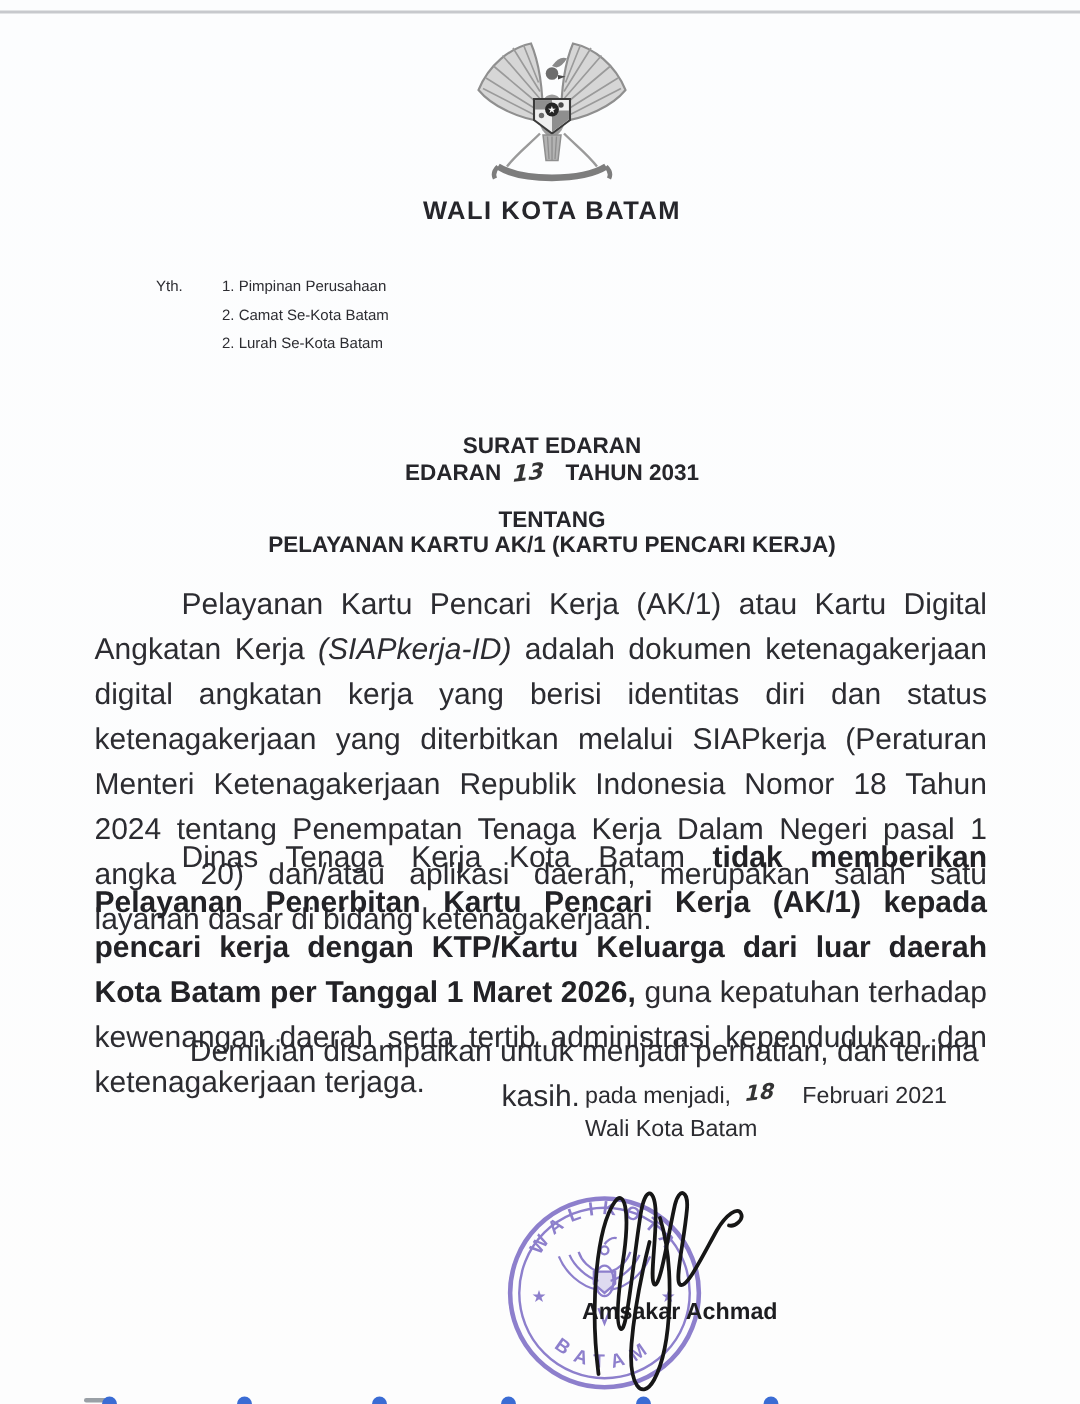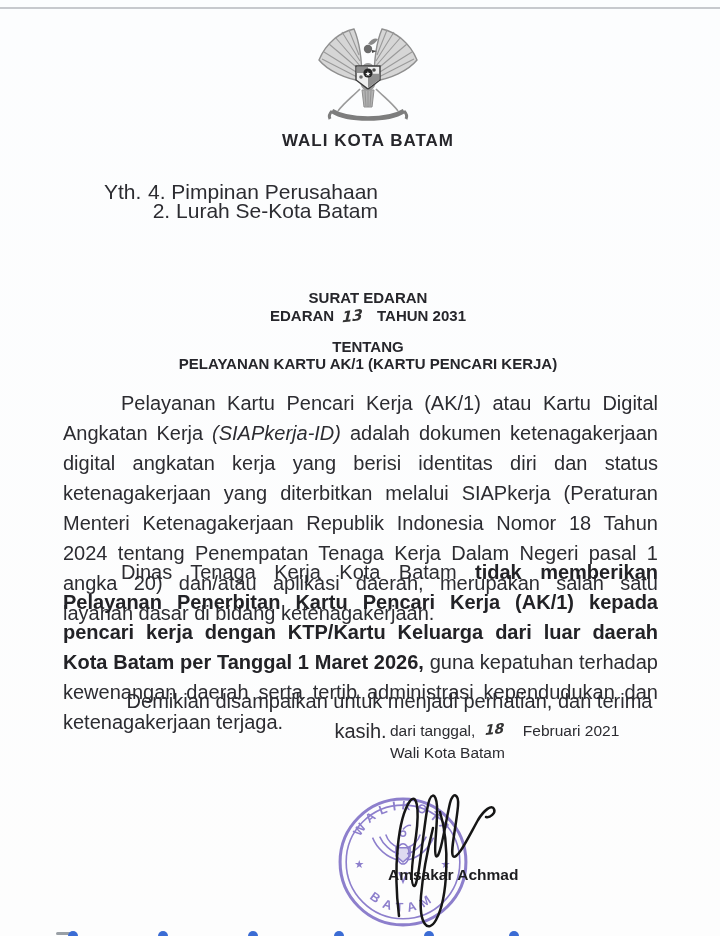--- a/index.html
+++ b/index.html
@@ -13,21 +13,21 @@
   .page{position:absolute;inset:0;background:linear-gradient(180deg,#fcfdfe 0%,#fdfdfd 100%);}
 
   
   .emblem{position:absolute;left:316px;top:26px;width:104px;height:102px;}
   .office{
     position:absolute;left:0;top:131px;width:736px;text-align:center;
     font-size:17px;font-weight:bold;letter-spacing:1px;color:#26262b;
   }
 
   
-  .addr{position:absolute;left:104px;top:182px;font-size:21px;line-height:19px;text-align:right;}
+  .addr{position:absolute;left:104px;top:182px;font-size:10px;line-height:19px;}
   .addr .yth{position:absolute;left:0;top:0;}
   .addr .list{margin-left:44px;}
   .addr .list div{white-space:nowrap;}
 
   
   .title-block{position:absolute;left:0;top:289px;width:736px;text-align:center;
     font-weight:bold;font-size:15px;line-height:17px;color:#26262b;}
   .title-block .nomor-line{margin-top:1px;}
   .hand{
     display:inline-block;font-family:"DejaVu Sans", sans-serif;font-style:italic;
@@ -100,42 +100,43 @@
 
     <path d="M16,84 C32,94 72,94 88,84" stroke="#7d7d7d" stroke-width="4.5" fill="none"></path>
     <path d="M16,84 q-4,4 -2,8 M88,84 q4,4 2,8" stroke="#7d7d7d" stroke-width="3" fill="none"></path>
   </svg>
 
   <div class="office">WALI KOTA BATAM</div>
 
   <div class="addr">
     <span class="yth">Yth.</span>
     <div class="list">
-      <div>4. Pimpinan Perusahaan</div>
+      <div>1. Pimpinan Perusahaan</div>
+      <div>2. Camat Se-Kota Batam</div>
       <div>2. Lurah Se-Kota Batam</div>
     </div>
   </div>
 
   <div class="title-block">
     <div>SURAT EDARAN</div>
     <div class="nomor-line"><span>EDARAN</span><span class="hand">13</span><span>TAHUN 2031</span></div>
   </div>
   <div class="tentang-block">
     <div>TENTANG</div>
     <div>PELAYANAN KARTU AK/1 (KARTU PENCARI KERJA)</div>
   </div>
 
   <p class="para p1"><span>Pelayanan Kartu Pencari Kerja (AK/1) atau Kartu Digital Angkatan Kerja </span><em>(SIAPkerja-ID)</em><span> adalah dokumen ketenagakerjaan digital angkatan kerja yang berisi identitas diri dan status ketenagakerjaan yang diterbitkan melalui SIAPkerja (Peraturan Menteri Ketenagakerjaan Republik Indonesia Nomor 18 Tahun 2024 tentang Penempatan Tenaga Kerja Dalam Negeri pasal 1 angka 20) dan/atau aplikasi daerah, merupakan salah satu layanan dasar di bidang ketenagakerjaan.</span></p>
 
   <p class="para p2"><span>Dinas Tenaga Kerja Kota Batam </span><b>tidak memberikan Pelayanan Penerbitan Kartu Pencari Kerja (AK/1) kepada pencari kerja dengan KTP/Kartu Keluarga dari luar daerah Kota Batam per Tanggal 1 Maret 2026,</b><span> guna kepatuhan terhadap kewenangan daerah serta tertib administrasi kependudukan dan ketenagakerjaan terjaga.</span></p>
 
   <p class="para p3">Demikian disampaikan untuk menjadi perhatian, dan terima kasih.</p>
 
   <div class="closing">
-    <div><span>dari tanggal,</span><span class="hand">18</span><span>Februari 2021</span></div>
+    <div><span>pada menjadi,</span><span class="hand">18</span><span>Februari 2021</span></div>
     <div>Wali Kota Batam</div>
   </div>
 
   <svg class="stamp" viewBox="0 0 136 136" aria-hidden="true">
     <defs>
       <path id="arcTop" d="M 23,70 A 46 46 0 1 1 113,70"></path>
       <path id="arcBottom" d="M 21,68 A 47 47 0 0 0 115,68"></path>
     </defs>
     <circle cx="68" cy="66" r="62" fill="none" stroke="#7e6ec6" stroke-width="3"></circle>
     <circle cx="68" cy="66" r="56" fill="none" stroke="#7e6ec6" stroke-width="1.6"></circle>

